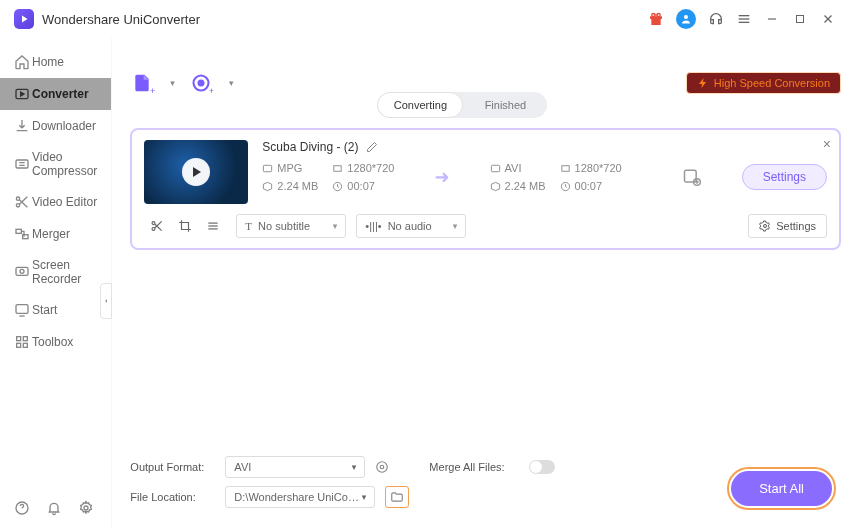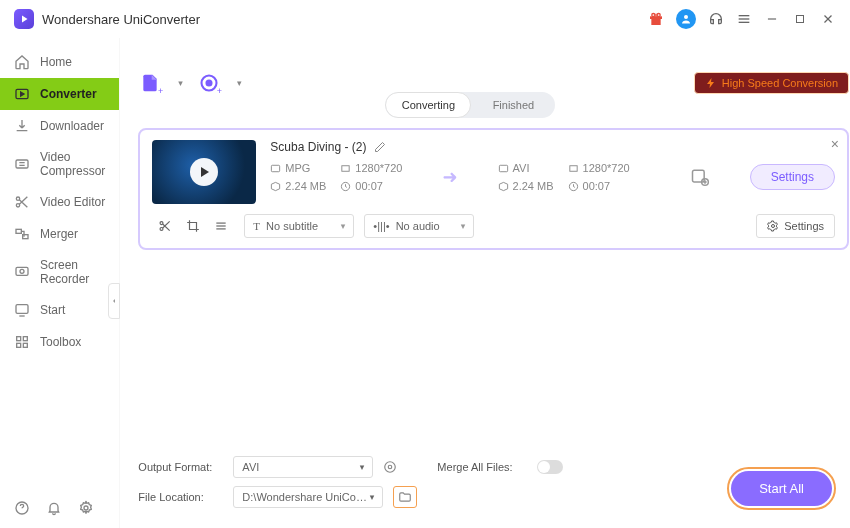--- a/index.html
+++ b/index.html
@@ -8,22 +8,22 @@
 .titlebar { height: 38px; display: flex; align-items: center; padding: 0 14px; }
 .logo { width: 20px; height: 20px; background: linear-gradient(135deg,#7b5cff,#5a3fd9); border-radius: 5px; margin-right: 8px; display:flex; align-items:center; justify-content:center;}
 .logo svg { width:12px; height:12px; }
 .app-title { font-size: 13px; color: #333; font-weight: 500; }
 .titlebar-right { margin-left: auto; display: flex; align-items: center; gap: 12px; }
 .titlebar-right .tb-icon { width:16px; height:16px; display:flex; align-items:center; justify-content:center; color:#666; cursor:pointer; }
 .avatar-circle { width: 20px; height: 20px; border-radius: 50%; background:#2196f3; display:flex;align-items:center;justify-content:center;color:#fff;font-size:11px;}
 
 .mainwrap { display: flex; height: 490px; }
 .sidebar { width: 165px; padding: 8px 0; background:#fff; border-right: 1px solid rgba(0,0,0,0.03); position:relative; }
-.side-item { display:flex; align-items:center; gap:10px; padding: 8px 14px; color:#666; cursor:pointer; font-size:12px; }
-.side-item.active { background:#84cc16; color:#222; font-weight:600; }
+.side-item { display:flex; align-items:center; gap:2px; padding: 8px 14px; color:#666; cursor:pointer; font-size:12px; }
+.side-item.active { background:#a3a3a3; color:#222; font-weight:600; }
 .side-icon { width:16px; height:16px; display:flex; align-items:center; justify-content:center; color:#888; flex-shrink:0; }
 .side-item.active .side-icon { color:#333; }
 .collapse-tab { position:absolute; right:-1px; top:245px; width:12px; height:36px; background:#fff; border:1px solid #e3e3e3; border-radius: 4px 0 0 4px; display:flex; align-items:center; justify-content:center; color:#999; cursor:pointer; }
 .sidebar-bottom { position:absolute; bottom:12px; left:14px; display:flex; gap:16px; color:#888; }
 .sidebar-bottom span { cursor:pointer; }
 
 .content { flex:1; padding: 10px 18px 12px 18px; background:#fff; display:flex; flex-direction:column; }
 .topbar { display:flex; align-items:center; gap:14px; margin-bottom:10px; }
 .tool-btn { width:24px; height:24px; display:flex; align-items:center; justify-content:center; cursor:pointer; color:#7b5cff; position:relative; }
 .tool-btn .plus { position:absolute; bottom:-1px; right:-1px; font-size:9px; color:#7b5cff; }

